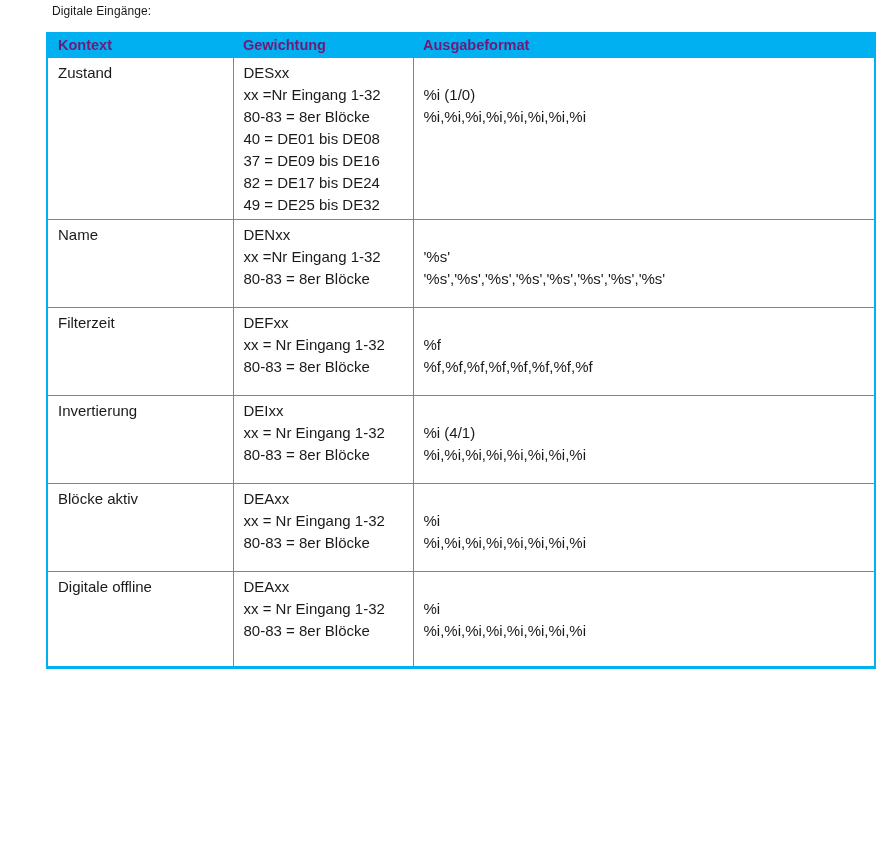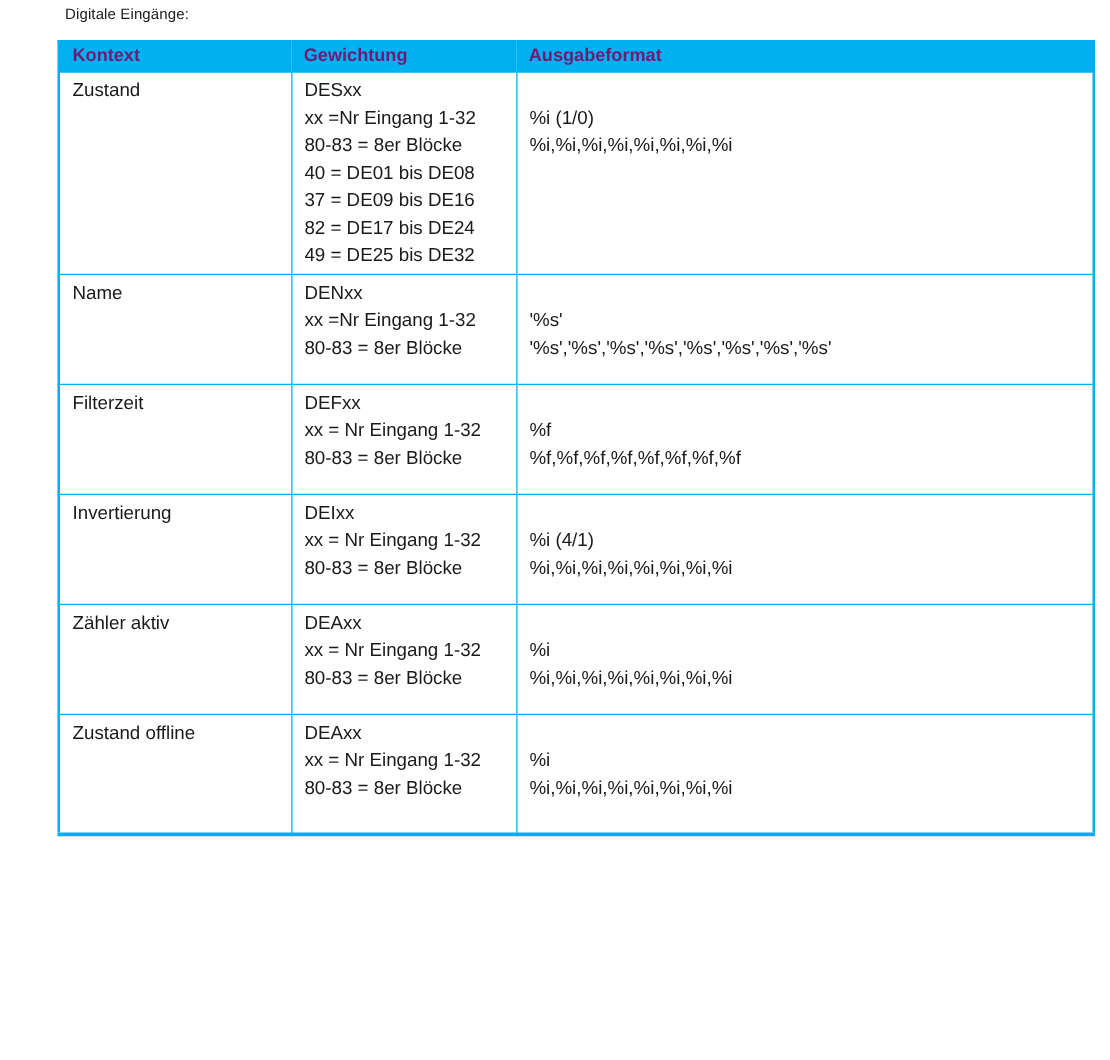--- a/index.html
+++ b/index.html
@@ -102,36 +102,36 @@
               <div class="line">80-83 = 8er Blöcke</div>
             </td>
       <td>
               <div class="line">&nbsp;</div>
               <div class="line">%i (4/1)</div>
               <div class="line">%i,%i,%i,%i,%i,%i,%i,%i</div>
             </td>
     </tr>
           <tr>
       <td>
-              <div class="line">Zähler aktiv</div>
+              <div class="line">Blöcke aktiv</div>
             </td>
       <td>
               <div class="line">DEAxx</div>
               <div class="line">xx = Nr Eingang 1-32</div>
               <div class="line">80-83 = 8er Blöcke</div>
             </td>
       <td>
               <div class="line">&nbsp;</div>
               <div class="line">%i</div>
               <div class="line">%i,%i,%i,%i,%i,%i,%i,%i</div>
             </td>
     </tr>
           <tr>
       <td>
-              <div class="line">Zustand offline</div>
+              <div class="line">Digitale offline</div>
             </td>
       <td>
               <div class="line">DEAxx</div>
               <div class="line">xx = Nr Eingang 1-32</div>
               <div class="line">80-83 = 8er Blöcke</div>
             </td>
       <td>
               <div class="line">&nbsp;</div>
               <div class="line">%i</div>
               <div class="line">%i,%i,%i,%i,%i,%i,%i,%i</div>

